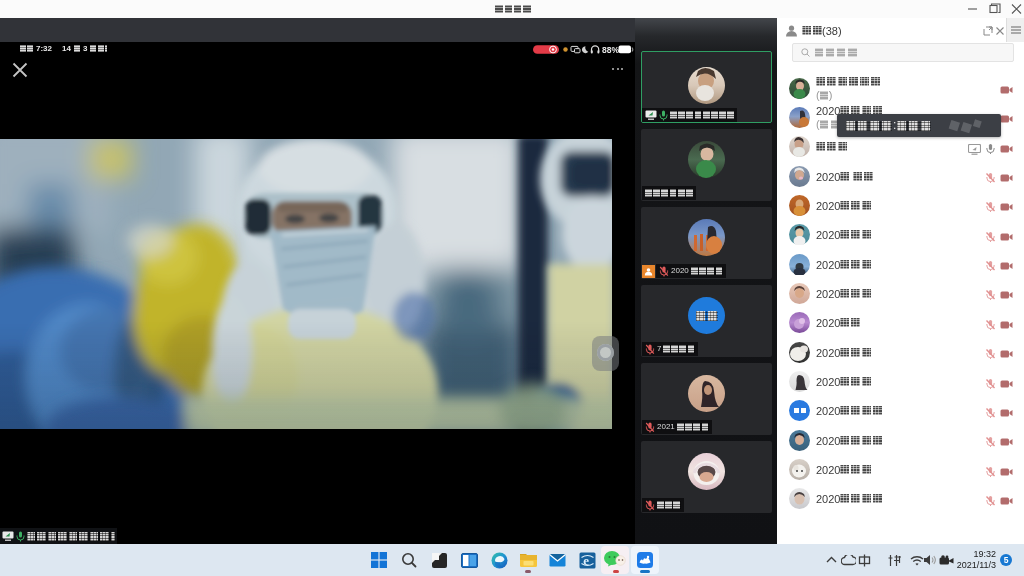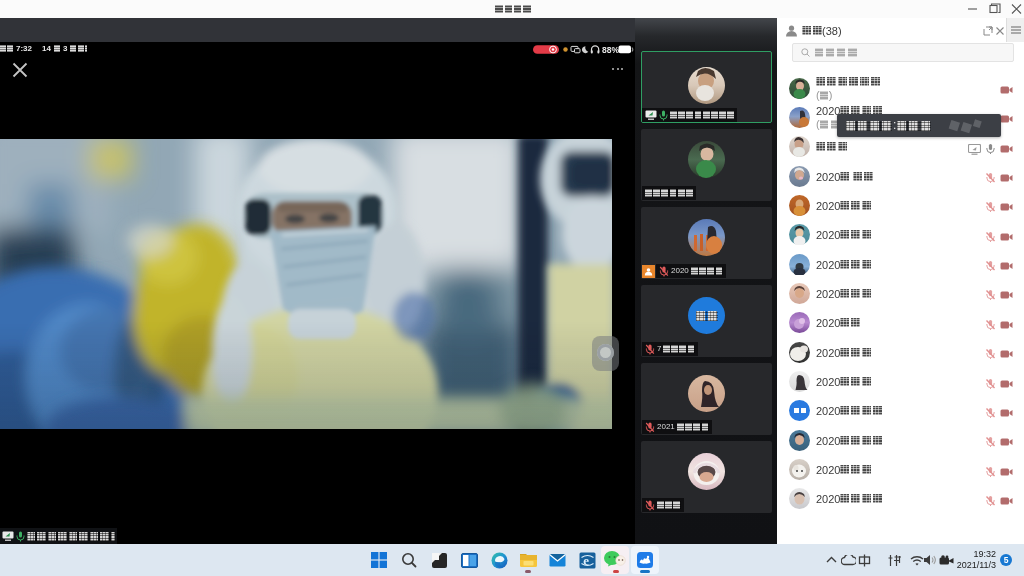--- a/index.html
+++ b/index.html
@@ -22,21 +22,21 @@
 <svg class="a" style="left:960px;top:0" width="64" height="18" viewBox="0 0 64 18">
 <g stroke="#555" stroke-width="1.1" fill="none">
 <line x1="8" y1="9" x2="17" y2="9"></line>
 <rect x="30" y="5.5" width="7" height="7"></rect>
 <path d="M31.5 5.5 v-1.5 h8.5 v8.5 h-1.7"></path>
 <path d="M52 4.5 l9 9 M61 4.5 l-9 9"></path>
 </g>
   </svg>
 <div class="a" style="left:0;top:18px;width:635px;height:526px;background:#000"></div>
 <div class="a" style="left:0;top:18px;width:635px;height:24px;background:#313338"></div>
-<div class="a" style="left:0;top:45px;display:flex;align-items:flex-start;gap:3px">
+<div class="a" style="left:20px;top:45px;display:flex;align-items:flex-start;gap:3px">
     <span class="ck k7w" style="width:13px"></span>
     <span style="font-size:8px;font-weight:bold;color:#e8e8e8;line-height:7px">7:32</span>
     <span style="width:4px"></span>
     <span style="font-size:8px;font-weight:bold;color:#e8e8e8;line-height:7px">14</span>
     <span class="ck k7w" style="width:6px"></span>
     <span style="font-size:8px;font-weight:bold;color:#e8e8e8;line-height:7px">3</span>
     <span class="ck k7w" style="width:17px"></span>
   </div>
 <svg class="a" style="left:528px;top:42px" width="107" height="14" viewBox="0 0 107 14">
 <rect x="5" y="3.2" width="26" height="8.6" rx="4.3" fill="#e33b47"></rect>

